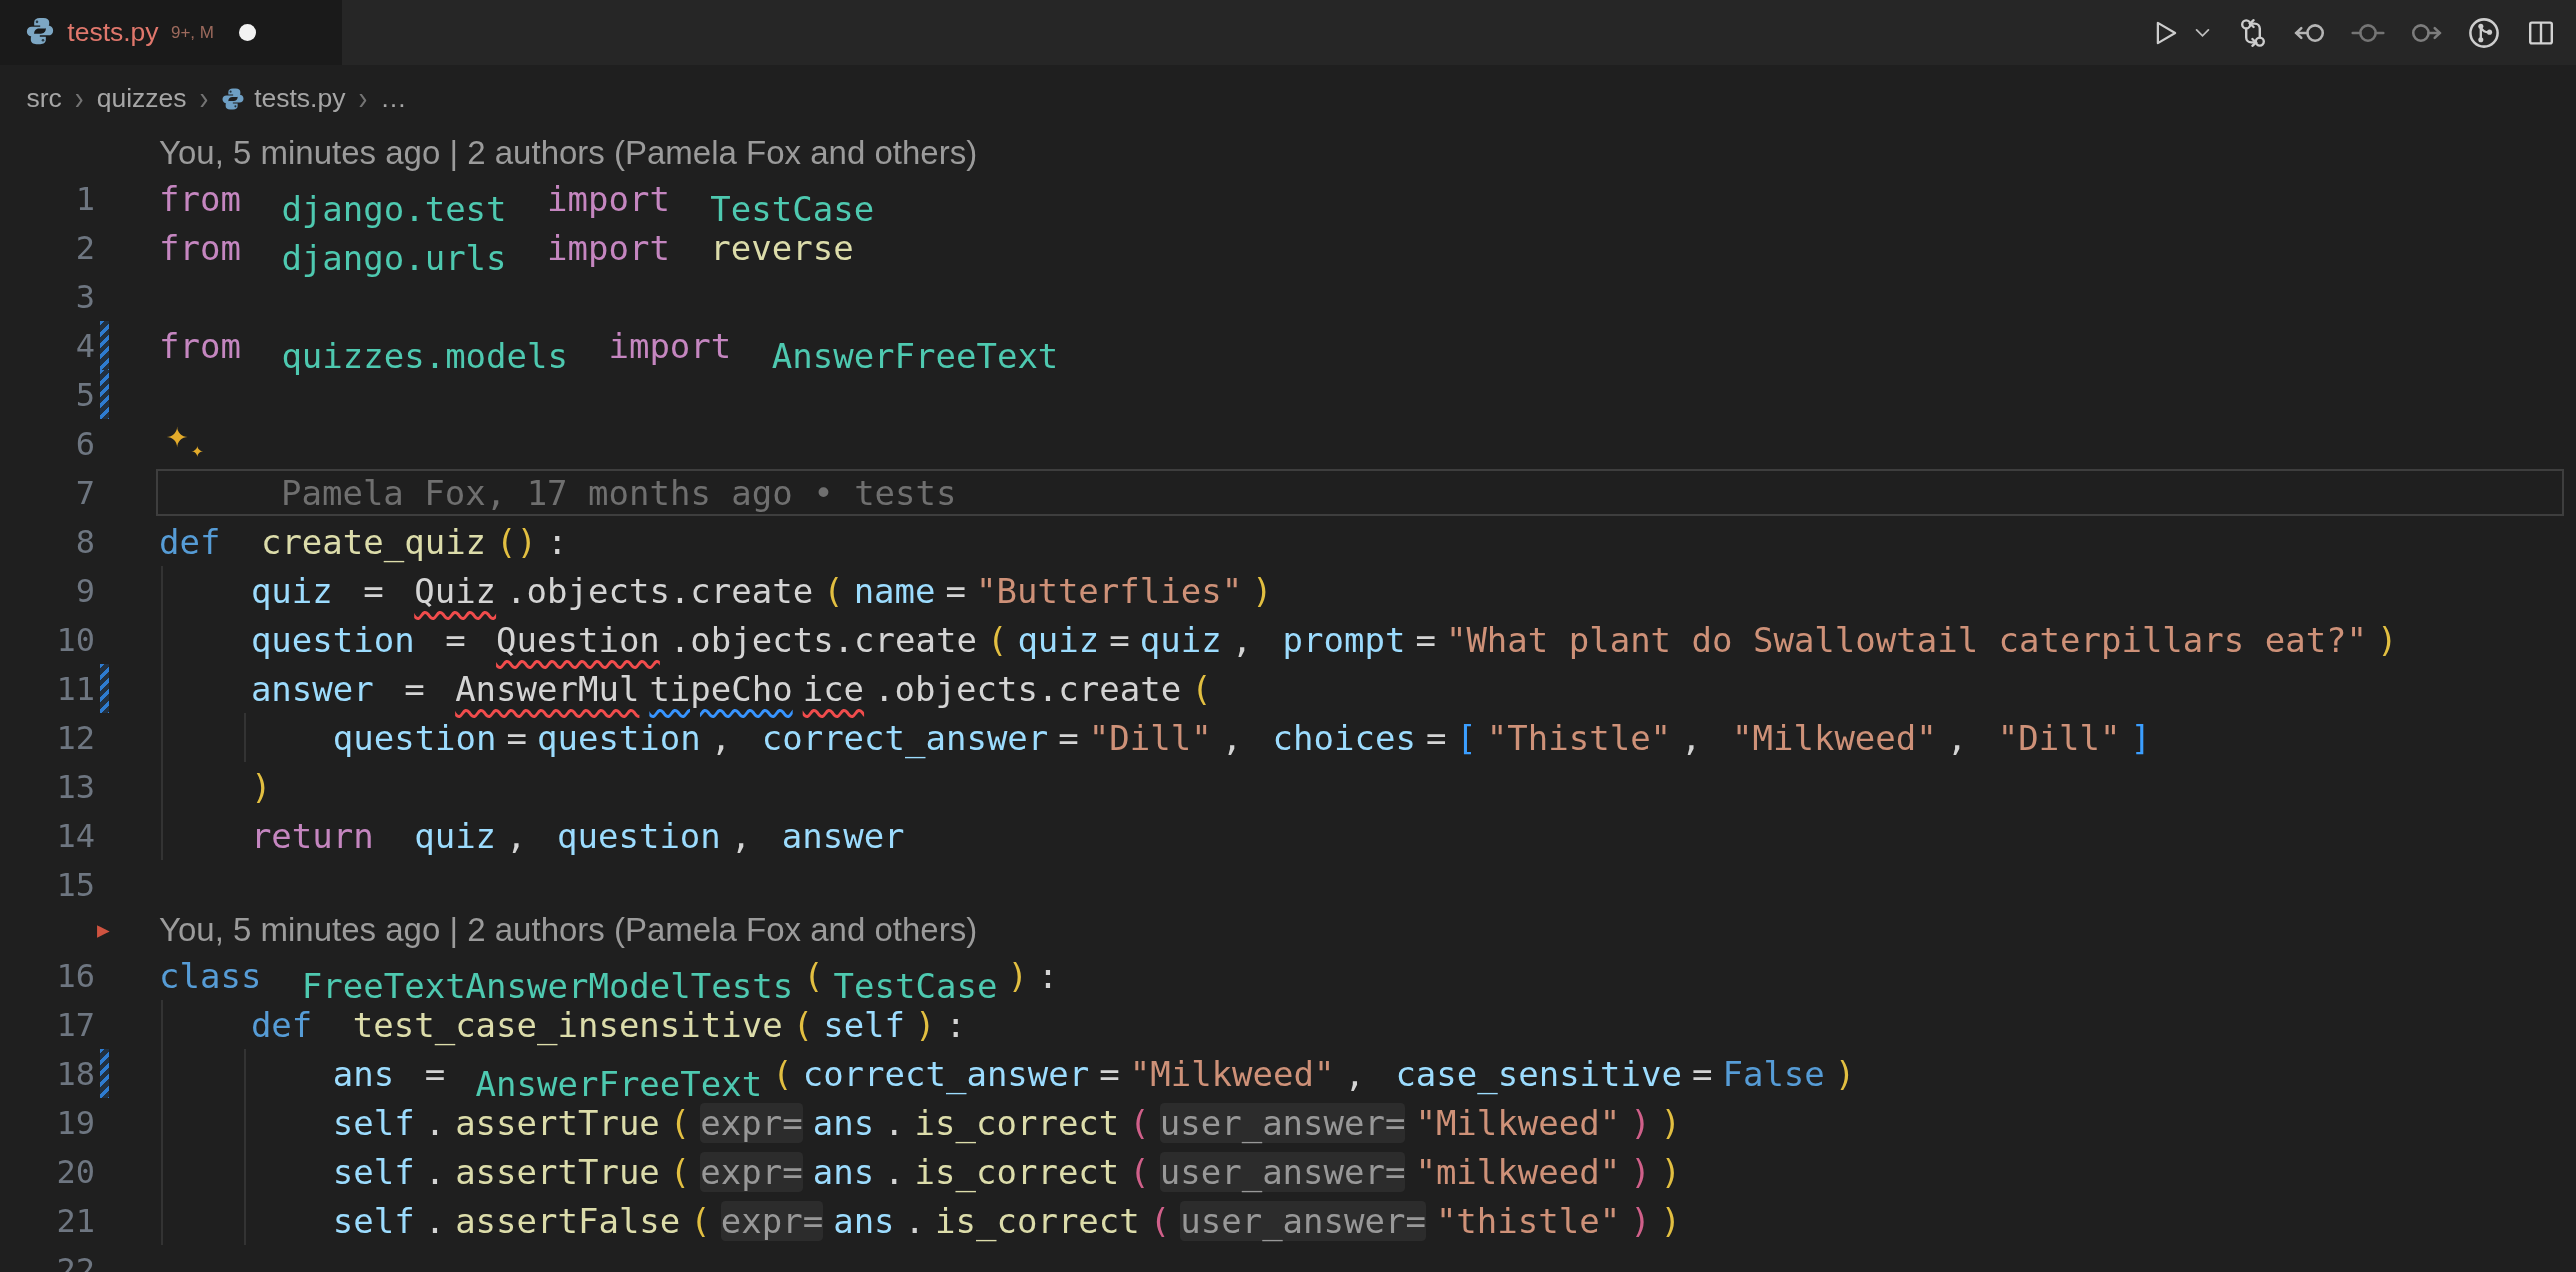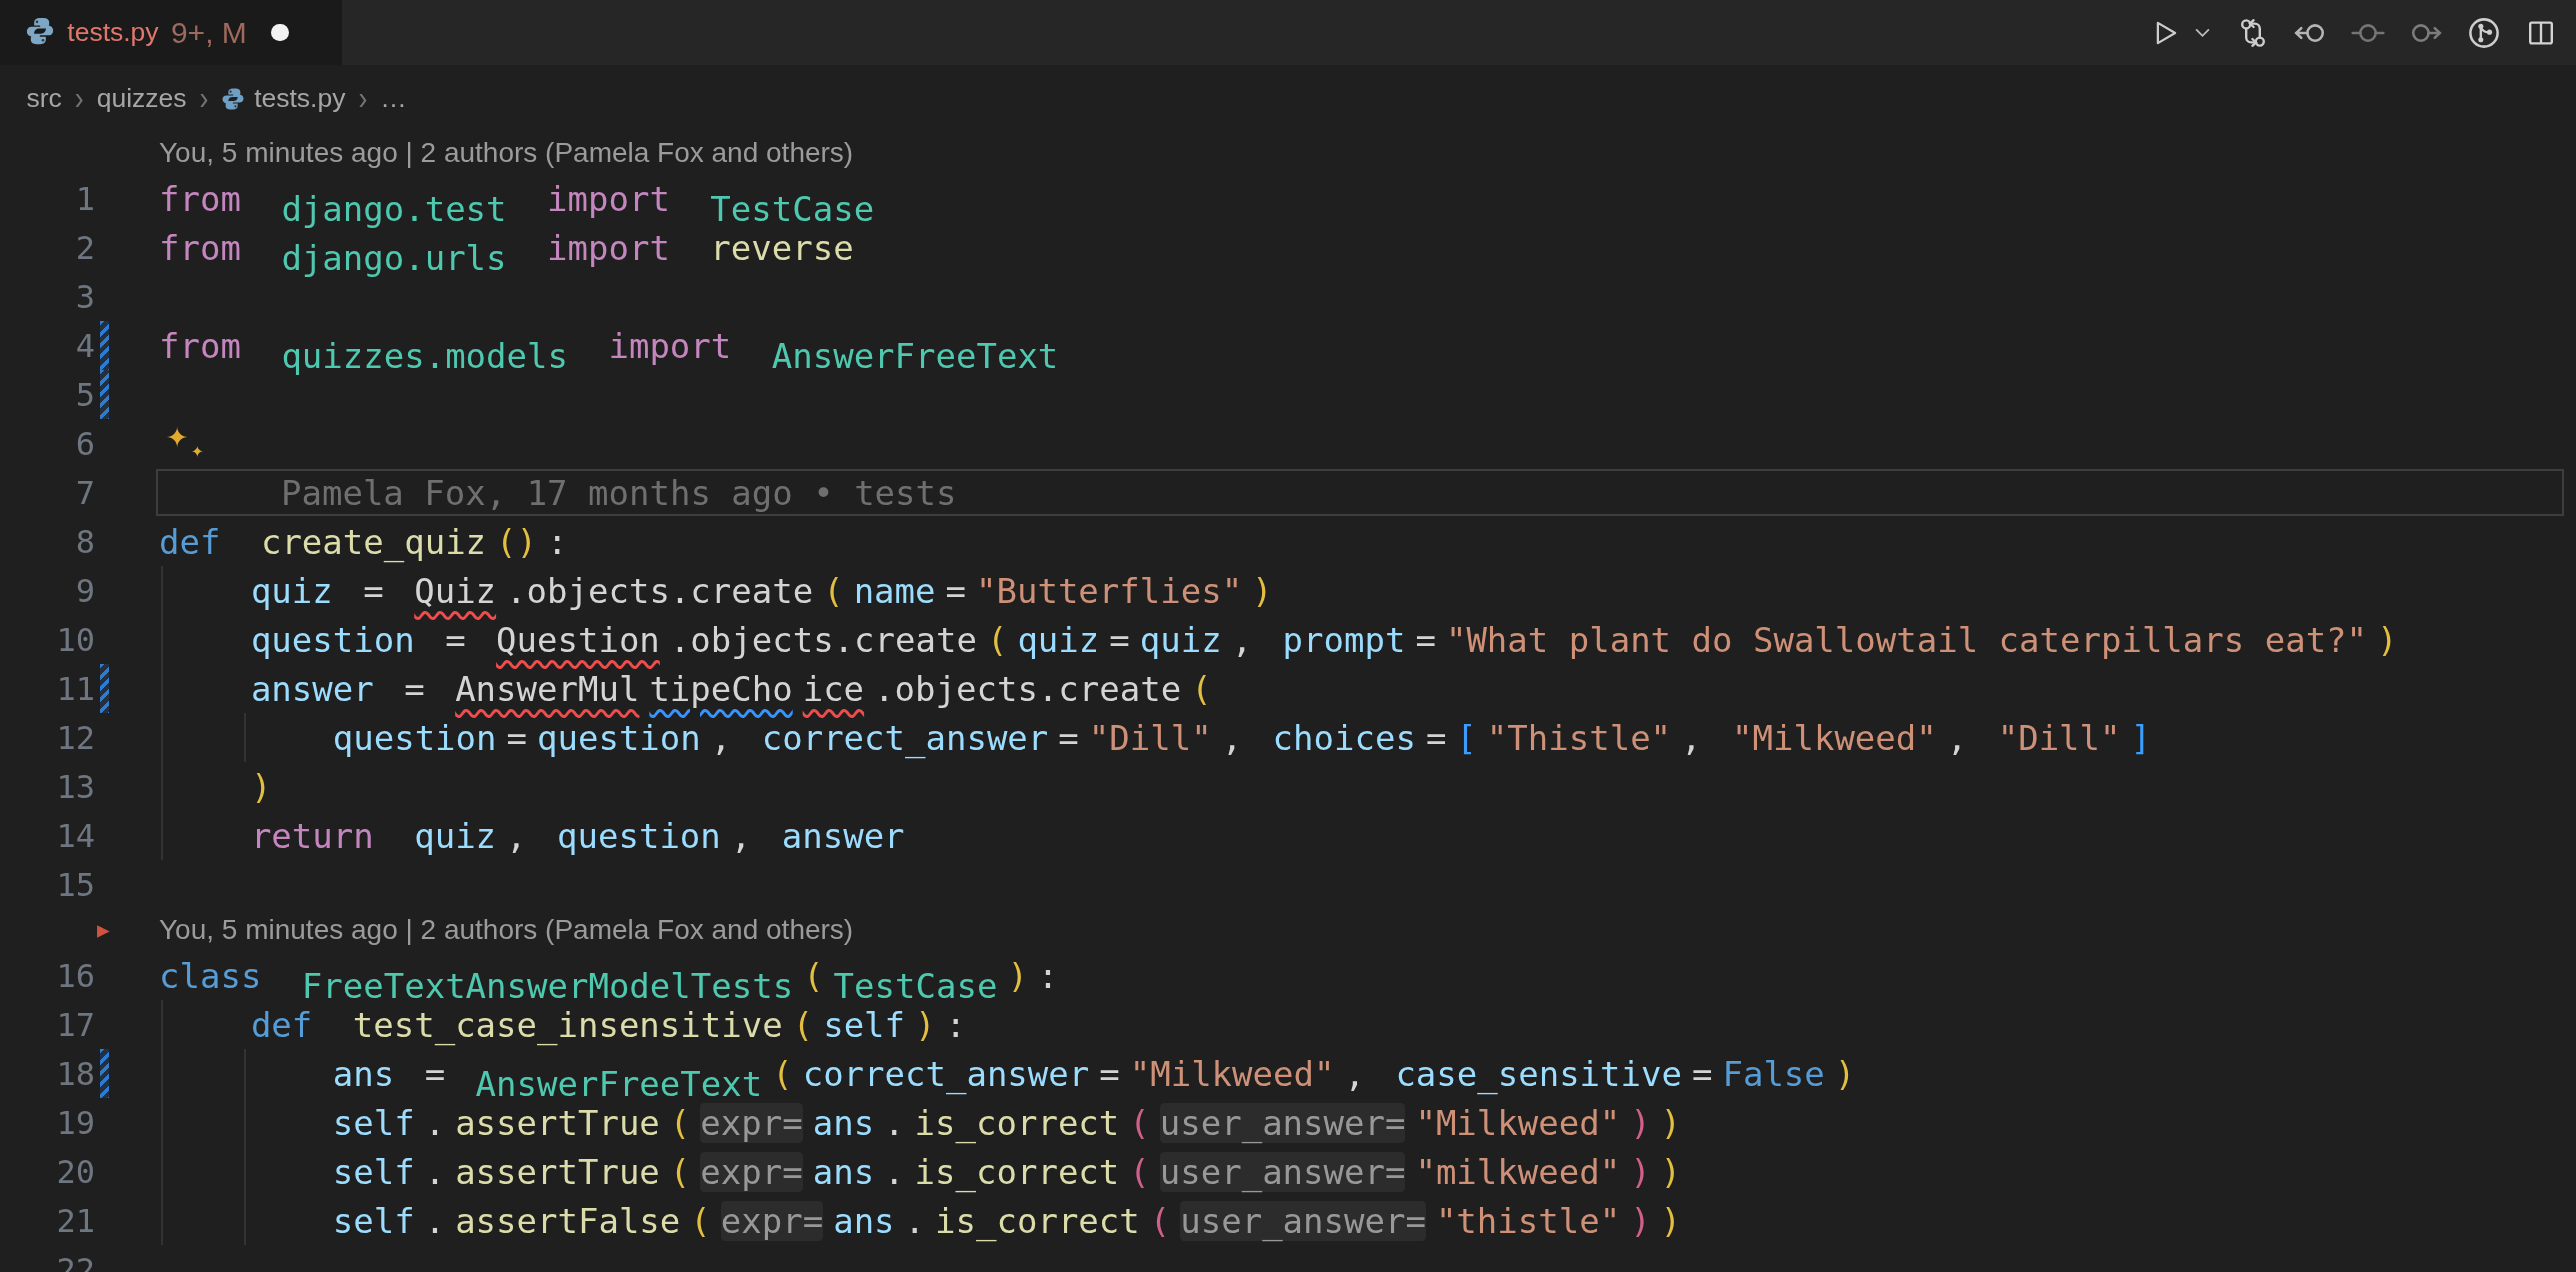--- a/index.html
+++ b/index.html
@@ -6,21 +6,21 @@
   #window{position:relative;width:2576px;height:1273px;background:#4c1d95;overflow:hidden;
           font-family:"Liberation Sans",sans-serif;}
 
   
   #tabbar{position:absolute;left:0;top:0;width:100%;height:65px;background:#262626;
           display:flex;align-items:stretch;}
   #tab-active{display:flex;align-items:center;gap:12.3px;width:342px;background:#1a1a1a;
               padding:0 23px 0 25px;box-sizing:border-box;}
   .pyicon{flex:0 0 auto;}
   #tab-label{font-size:26.5px;color:#e0776c;}
-  #tab-badge{font-size:30px;color:#9d6a5d;}
+  #tab-badge{font-size:17px;color:#9d6a5d;}
   #tab-dot{width:17.6px;height:17.6px;border-radius:50%;background:#f2f2f2;margin-left:12.3px;}
   #tab-actions{margin-left:auto;display:flex;align-items:center;gap:24px;padding-right:19.4px;}
   .act{display:flex;align-items:center;justify-content:center;background:none;border:none;padding:0;cursor:pointer;}
   .act svg{display:block;}
 
   
   #breadcrumbs{position:absolute;left:0;top:65px;width:100%;height:67px;background:#1f1f1f;
                display:flex;align-items:center;padding-left:26.5px;box-sizing:border-box;
                font-size:26.5px;color:#a6a6a6;gap:13px;}
   .crumb{cursor:pointer;display:flex;align-items:center;gap:8.8px;}
@@ -51,21 +51,21 @@
   .tk-str{color:#ce9178;}
   .tk-b1 {color:#e2bf41;}
   .tk-b2 {color:#3b9eff;}
   .tk-b3 {color:#d0608a;}
   .tk-err{color:#d4d4d4;text-decoration:underline wavy #f14c4c;text-decoration-thickness:2.6px;text-underline-offset:8px;}
   .tk-errb{color:#d4d4d4;text-decoration:underline wavy #3794ff;text-decoration-thickness:2.6px;text-underline-offset:8px;}
   .tk-hint{color:#989898;background:#2c2c2c;border-radius:4.4px;}
 
   
   .codelens-text{position:absolute;left:159px;top:0;height:100%;display:flex;align-items:center;
-                 font-family:"Liberation Sans",sans-serif;font-size:28px;color:#9b9b9b;cursor:pointer;}
+                 font-family:"Liberation Sans",sans-serif;font-size:33px;color:#9b9b9b;cursor:pointer;}
   .lens-marker{position:absolute;left:97px;top:50%;transform:translateY(-50%);
                color:#cf5340;font-size:21px;line-height:1;}
 
   
   .blamebox{position:absolute;left:156px;right:12.3px;top:0.9px;bottom:0.9px;border:2.6px solid #3e3e3e;
             display:flex;align-items:center;box-sizing:border-box;}
   .blamebox-text{padding-left:123px;color:#6f6f6f;font-size:34px;white-space:pre;}
 
   
   .sparkle-big{position:absolute;left:7px;top:-3.5px;color:#e3ab2b;font-size:37px;line-height:1;}

